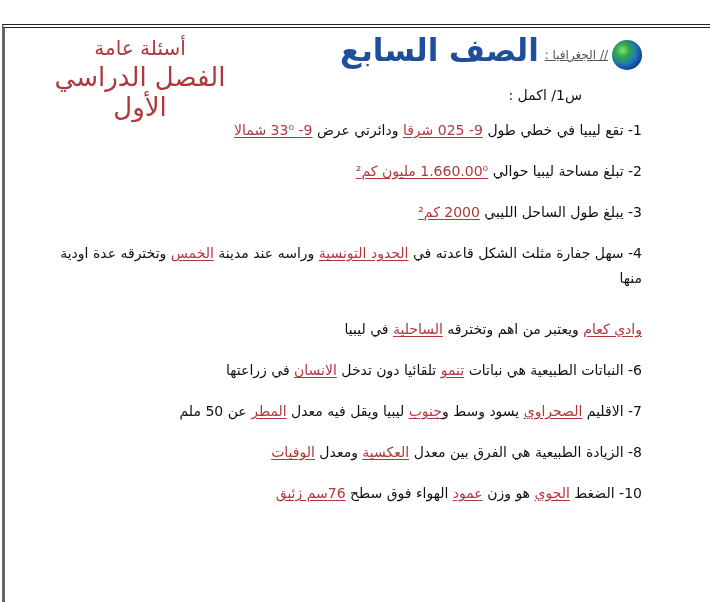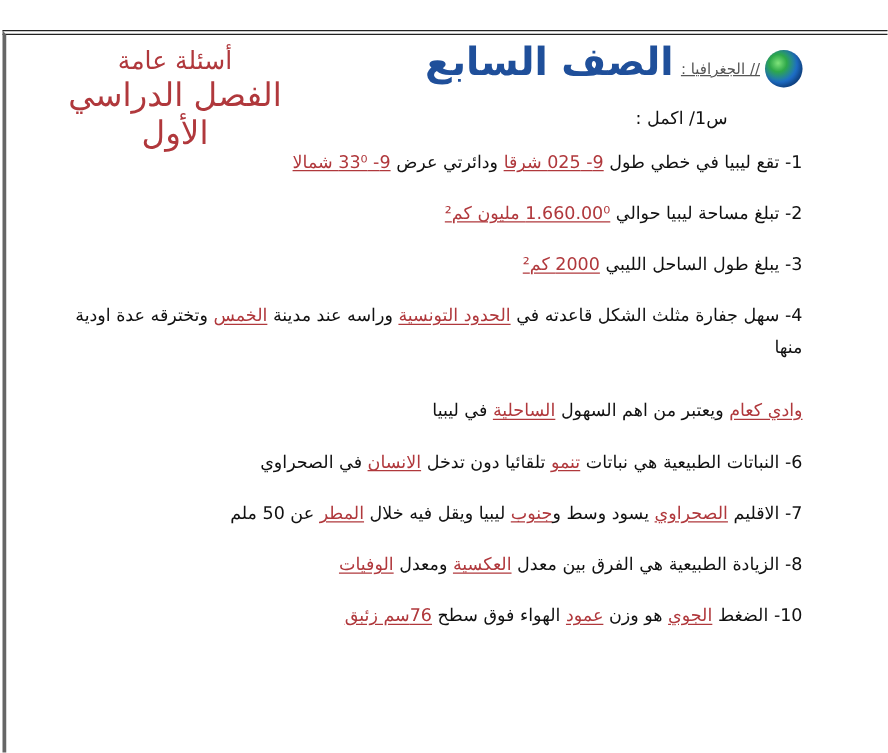--- a/index.html
+++ b/index.html
@@ -35,18 +35,18 @@
   <div class="l2">الفصل الدراسي الأول</div>
 </div>
 
 <div class="q-label">س1/ اكمل :</div>
 
 <div class="content" id="content">
     <div class="item"><span>1- </span><span>تقع ليبيا في خطي طول </span><span class="ans">9- 025 شرقا</span><span> ودائرتي عرض </span><span class="ans">9- 33⁰ شمالا</span></div>
     <div class="item"><span>2- </span><span>تبلغ مساحة ليبيا حوالي </span><span class="ans">1.660.00⁰ مليون كم²</span></div>
     <div class="item"><span>3- </span><span>يبلغ طول الساحل الليبي </span><span class="ans">2000 كم²</span></div>
     <div class="item tight"><span>4- </span><span>سهل جفارة مثلث الشكل قاعدته في </span><span class="ans">الحدود التونسية</span><span> وراسه عند مدينة </span><span class="ans">الخمس</span><span> وتخترقه عدة اودية منها</span></div>
-    <div class="item"><span class="ans">وادي كعام</span><span> ويعتبر من اهم السهول </span><span class="ans">الساحلية</span><span> في ليبيا</span></div>
-    <div class="item"><span>6- </span><span>النباتات الطبيعية هي نباتات </span><span class="ans">تنمو</span><span> تلقائيا دون تدخل </span><span class="ans">الانسان</span><span> في الصحراوي</span></div>
-    <div class="item"><span>7- </span><span>الاقليم </span><span class="ans">الصحراوي</span><span> يسود وسط و</span><span class="ans">جنوب</span><span> ليبيا ويقل فيه خلال </span><span class="ans">المطر</span><span> عن 50 ملم</span></div>
+    <div class="item"><span class="ans">وادي كعام</span><span> ويعتبر من اهم وتخترقه </span><span class="ans">الساحلية</span><span> في ليبيا</span></div>
+    <div class="item"><span>6- </span><span>النباتات الطبيعية هي نباتات </span><span class="ans">تنمو</span><span> تلقائيا دون تدخل </span><span class="ans">الانسان</span><span> في زراعتها</span></div>
+    <div class="item"><span>7- </span><span>الاقليم </span><span class="ans">الصحراوي</span><span> يسود وسط و</span><span class="ans">جنوب</span><span> ليبيا ويقل فيه معدل </span><span class="ans">المطر</span><span> عن 50 ملم</span></div>
     <div class="item"><span>8- </span><span>الزيادة الطبيعية هي الفرق بين معدل </span><span class="ans">العكسية</span><span> ومعدل </span><span class="ans">الوفيات</span></div>
     <div class="item"><span>10- </span><span>الضغط </span><span class="ans">الجوي</span><span> هو وزن </span><span class="ans">عمود</span><span> الهواء فوق سطح </span><span class="ans">76سم زئبق</span></div>
   </div>
 
 </body></html>

